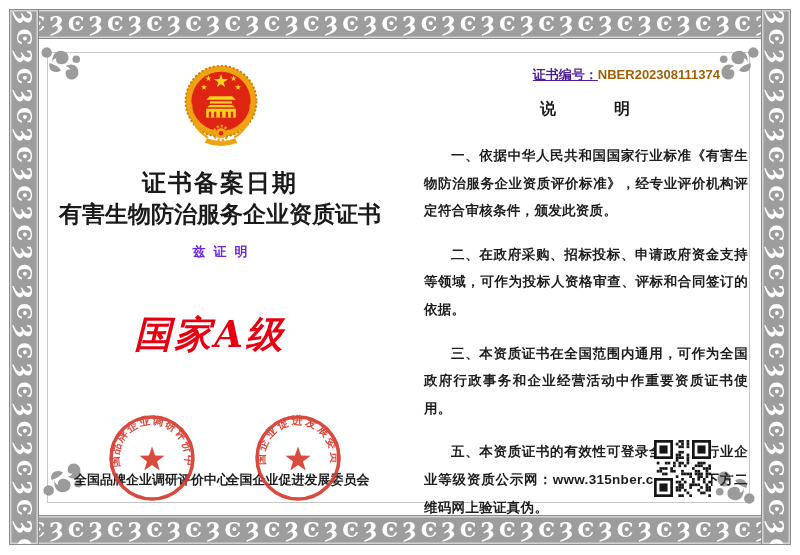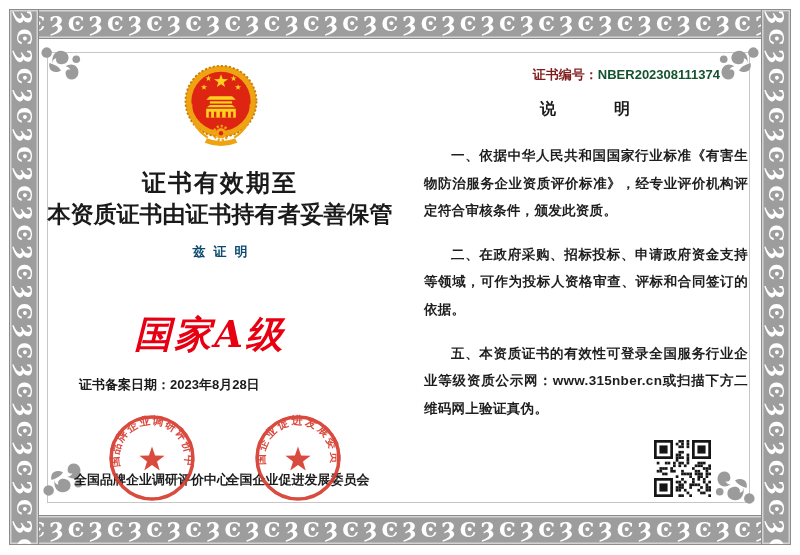--- a/index.html
+++ b/index.html
@@ -28,40 +28,40 @@
   .fl-bl { left:42px; bottom:56px; transform:scaleY(-1); }
   .fl-br { left:714px; bottom:48px; transform:scale(-1,-1); }
 
   
   .emblem { position:absolute; left:184px; top:60px; width:74px; height:96px; }
   .title1 { position:absolute; left:30px; top:167px; width:380px; text-align:center;
     font-size:24px; font-weight:bold; color:#1a1a1a; letter-spacing:2px; }
   .title2 { position:absolute; left:30px; top:199px; width:380px; text-align:center;
     font-size:23px; font-weight:bold; color:#1a1a1a; letter-spacing:0px; }
   .certify { position:absolute; left:30px; top:243px; width:380px; text-align:center;
-    font-size:13px; font-weight:bold; color:#0c4a6e; letter-spacing:8px; text-indent:8px; }
+    font-size:13px; font-weight:bold; color:#6d28d9; letter-spacing:8px; text-indent:8px; }
   .company { position:absolute; left:30px; top:275px; width:380px; text-align:center;
     font-size:20px; font-weight:bold; color:#111; letter-spacing:0.5px; }
   .grade { position:absolute; left:30px; top:310px; width:360px; text-align:center;
     font-family:"DejaVu Serif","Liberation Serif",serif; font-size:37px; font-weight:bold;
     color:#e60012; letter-spacing:3px;font-style:italic; }
   .dates { position:absolute; left:79px; top:373px; font-size:13px; font-weight:bold;
     color:#1a1a1a; line-height:23px; }
 
   .seal { position:absolute; width:88px; height:88px; opacity:.92; z-index:3; }
   .seal-left  { left:108px; top:414px; }
   .seal-right { left:254px; top:414px; }
   .seal-label { position:absolute; top:471px; width:200px; text-align:center;
     font-size:13px; font-weight:bold; color:#1c1c1c; z-index:2; }
   .seal-label-left { left:52px; } .seal-label-right { left:198px; }
 
   
   .cert-no { position:absolute; left:408px; top:66px; width:312px; text-align:right;
     font-size:13px; font-weight:bold; white-space:nowrap; }
-  .cert-no .lab { color:#7f1d1d; } .cert-no .num { color:#14532d; }
+  .cert-no .lab { color:#4c1d95;text-decoration:underline; } .cert-no .num { color:#a16207; }
   .notes-heading { position:absolute; left:408px; top:99px; width:354px; text-align:center;
     font-size:16px; font-weight:bold; color:#1a1a1a; display:flex; justify-content:center; gap:58px; }
   .notes-body { position:absolute; left:408px; top:126px; width:356px;
     font-size:13.5px; font-weight:bold; color:#1e1e1e; line-height:27.6px;
     text-align:justify; letter-spacing:0.3px; }
   .notes-body p { text-indent:2em; margin:16px; }
 
   .qr { position:absolute; left:654px; top:440px; width:57px; height:57px; z-index:3; }
 </style>
 </head>
@@ -138,26 +138,25 @@
       <rect x="63.3" y="64" width="3.2" height="8"></rect>
     </g>
     <path d="M10,54 Q7,82 32,99" fill="none" stroke="#efa312" stroke-width="3"></path>
     <path d="M90,54 Q93,82 68,99" fill="none" stroke="#efa312" stroke-width="3"></path>
     <circle cx="50" cy="93" r="9.5" fill="none" stroke="#efa312" stroke-width="3.5" stroke-dasharray="3,2.5"></circle>
     <circle cx="50" cy="93" r="7" fill="#efa312"></circle>
     <circle cx="50" cy="93" r="3" fill="#de2512"></circle>
     <path d="M28,106 Q50,115 72,106 L69,100 Q50,108 31,100 Z" fill="#efa312"></path>
   </svg>
 
-  <div class="title1">证书有效期至</div>
-  <div class="title2">本资质证书由证书持有者妥善保管</div>
+  <div class="title1">证书备案日期</div>
+  <div class="title2">有害生物防治服务企业资质证书</div>
   <div class="certify">兹证明</div>
   <div class="grade">国家A级</div>
   <div class="dates">
-    <div><span>证书备案日期：</span><span>2023年8月28日</span></div>
   </div>
 
   <div class="seal-label seal-label-left">全国品牌企业调研评价中心</div>
   <div class="seal-label seal-label-right">全国企业促进发展委员会</div>
 
   <svg class="seal seal-left" viewBox="0 0 100 100">
     <circle cx="50" cy="50" r="46.5" fill="none" stroke="#d63b2f" stroke-width="4"></circle>
     <path id="arcL" d="M14,62 A38,38 0 1 1 86,62" fill="none"></path>
     <text font-size="12.5" font-weight="bold" fill="#d63b2f" letter-spacing="1.5">
       <textPath href="#arcL" startOffset="50%" text-anchor="middle">全国品牌企业调研评价中心</textPath>
@@ -179,20 +178,21 @@
   </div>
 
   <div class="notes-heading">
     <span>说</span>
     <span>明</span>
   </div>
 
   <div class="notes-body">
     <p>一、依据中华人民共和国国家行业标准《有害生物防治服务企业资质评价标准》，经专业评价机构评定符合审核条件，颁发此资质。</p>
     <p>二、在政府采购、招标投标、申请政府资金支持等领域，可作为投标人资格审查、评标和合同签订的依据。</p>
+    <p>三、本资质证书在全国范围内通用，可作为全国政府行政事务和企业经营活动中作重要资质证书使用。</p>
     <p>五、本资质证书的有效性可登录全国服务行业企业等级资质公示网：www.315nber.cn或扫描下方二维码网上验证真伪。</p>
   </div>
 
   <svg class="qr" id="qr" viewBox="0 0 100 100">
       <rect x="0" y="0" width="100" height="100" fill="#fff"></rect>
       <rect x="0" y="0" width="33.333333333333336" height="33.333333333333336" fill="#161616"></rect>
       <rect x="4.761904761904762" y="4.761904761904762" width="23.80952380952381" height="23.80952380952381" fill="#fff"></rect>
       <rect x="9.523809523809524" y="9.523809523809524" width="14.285714285714285" height="14.285714285714285" fill="#161616"></rect>
       <rect x="66.66666666666667" y="0" width="33.333333333333336" height="33.333333333333336" fill="#161616"></rect>
       <rect x="71.42857142857143" y="4.761904761904762" width="23.80952380952381" height="23.80952380952381" fill="#fff"></rect>

